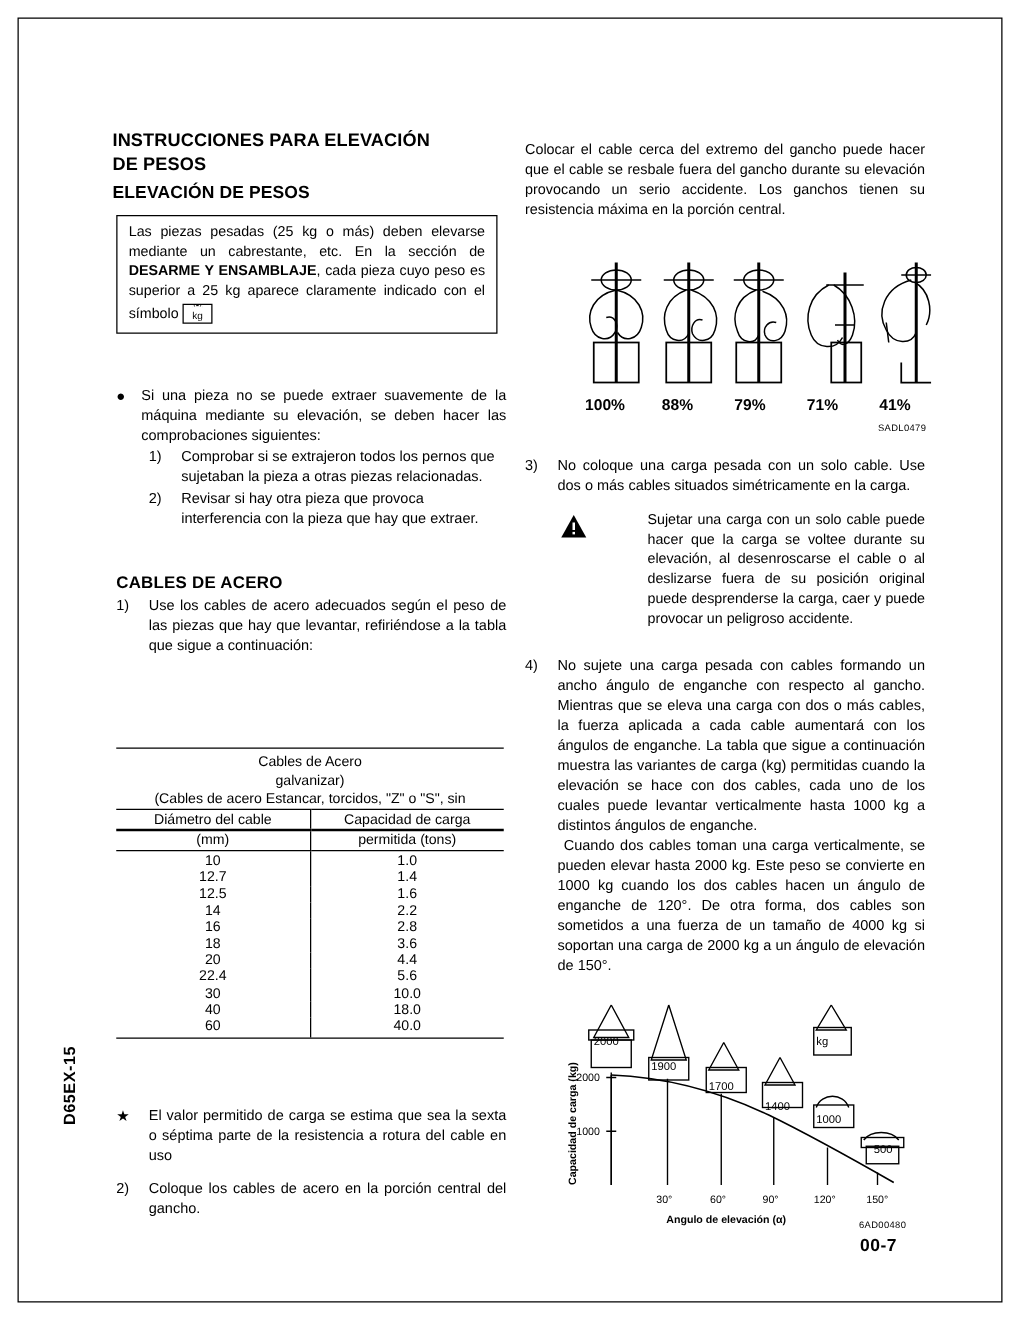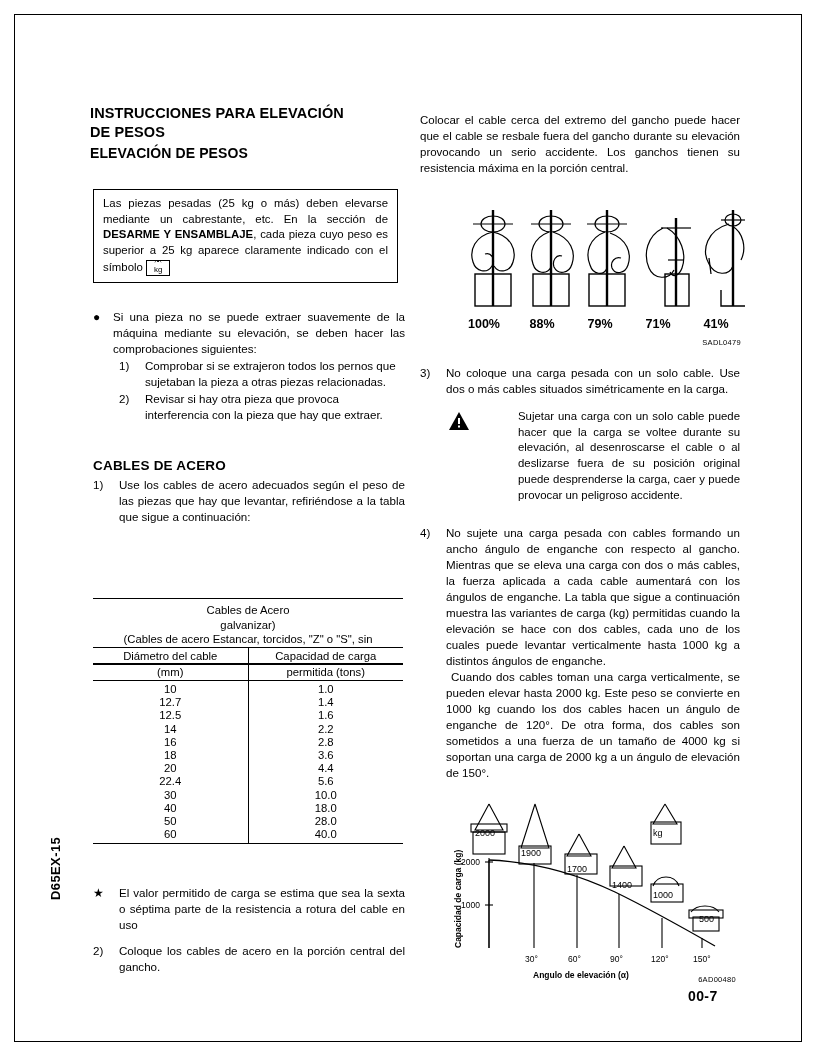--- a/index.html
+++ b/index.html
@@ -68,21 +68,21 @@
     top: 164px;
     font-size: 26px;
     letter-spacing: -0.3px;
     color: #000;
     white-space: nowrap;
     font-family: "Liberation Sans", sans-serif;
   }
   
   .notice-box {
     position: absolute;
-    left: 93px; top: 189px;
+    left: 93px; top: 172px;
     width: 305px;
     box-sizing: border-box;
     border: 1.3px solid #000;
     padding: 6px 9px 7px 9px;
   }
   .notice-box p {
     margin: 0;
     font-size: 11.4px;
     line-height: 1.37;
     text-align: justify;
@@ -222,21 +222,21 @@
   }
   
   .chart-box {
     position: absolute;
     left: 447px; top: 800px;
     width: 290px;
     height: 182px;
   }
   .chart-code {
     position: absolute;
-    right: 1px;
+    right: 12px;
     bottom: -2px;
     font-size: 7.5px;
     letter-spacing: 0.3px;
   }
   
   .spine {
     position: absolute;
     left: 48px;
     top: 900px;
     width: 130px;
@@ -350,24 +350,20 @@
           <td>22.4</td>
           <td class="vline">5.6</td>
         </tr>
         <tr>
           <td>30</td>
           <td class="vline">10.0</td>
         </tr>
         <tr>
           <td>40</td>
           <td class="vline">18.0</td>
-        </tr>
-        <tr>
-          <td>50</td>
-          <td class="vline">28.0</td>
         </tr>
         <tr class="last">
           <td>60</td>
           <td class="vline">40.0</td>
         </tr>
       </tbody>
     </table>
     <div class="tbl-bottom"></div>
   </div>
 

